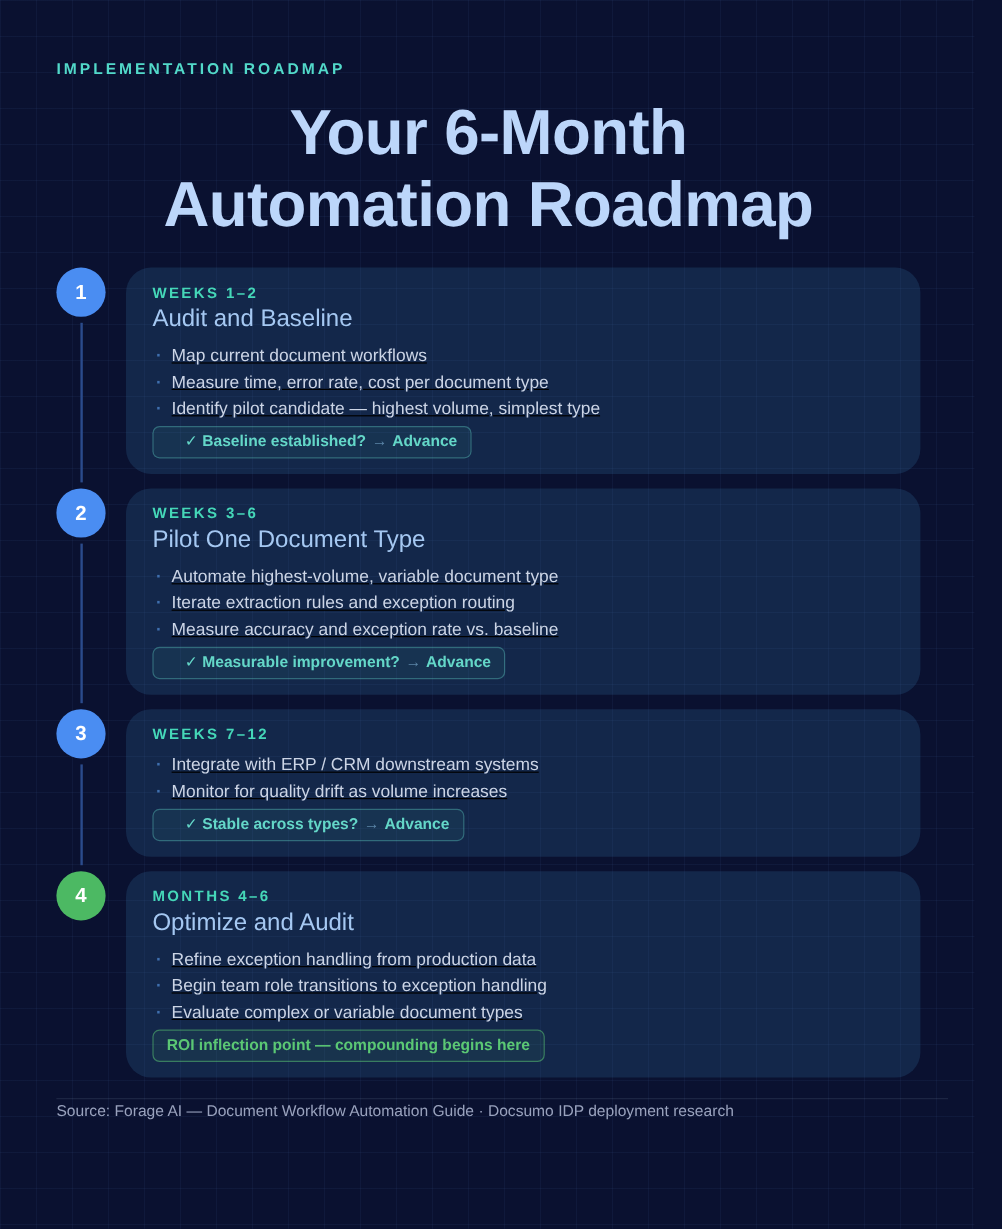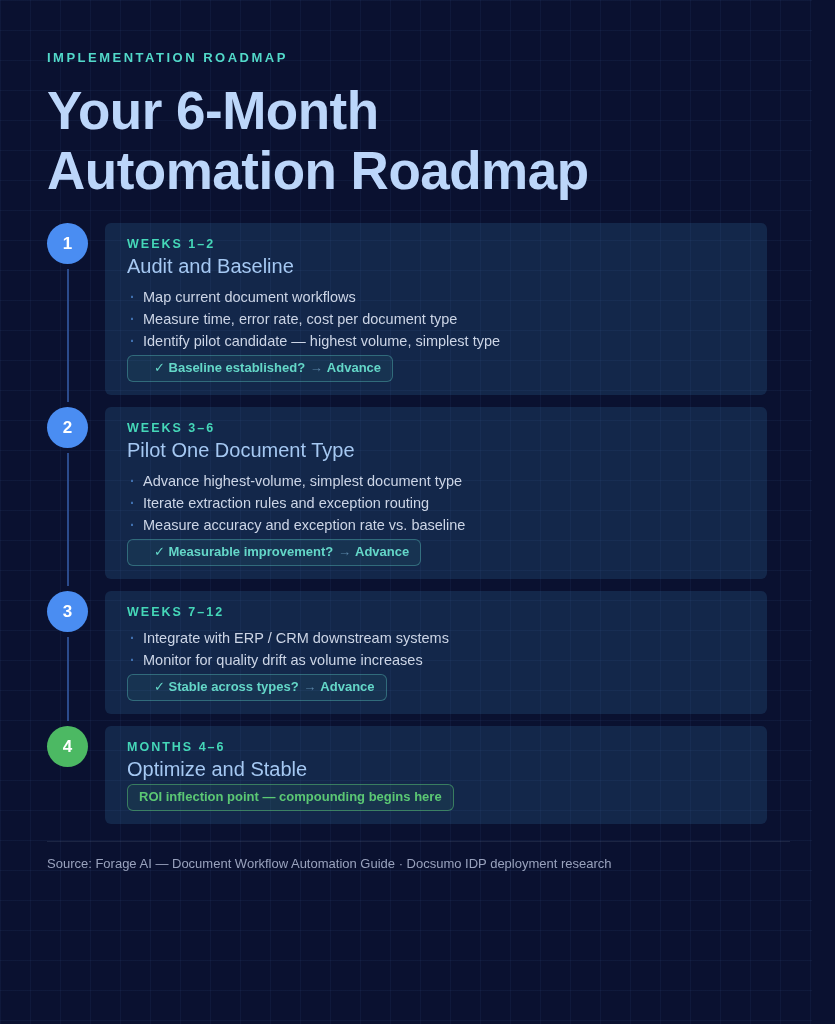--- a/index.html
+++ b/index.html
@@ -23,52 +23,53 @@
     color:#52d9c9;
     font-size:13px; font-weight:bold;
     letter-spacing:2.5px;
   }
   h1.title {
     margin-top:16px;
     color:#bcd6fa;
     font-size:53px; line-height:60px;
     font-weight:bold;
     letter-spacing:-0.5px;
+    text-align:center;
   }
   .timeline { margin-top:22px; }
   .step { position:relative; display:flex; margin-bottom:12px; }
   .marker-col { width:41px; margin-right:17px; flex:none; position:relative; }
   .num-circle {
     width:41px; height:41px; border-radius:50%;
     background:#4a8df2;
     display:flex; align-items:center; justify-content:center;
     color:#ffffff; font-size:17px; font-weight:bold;
   }
   .num-circle.green { background:#4cb963; }
   .connector {
     position:absolute; left:20px; top:46px; bottom:-7px;
     width:2px; background:#2b4b8c;
   }
   .card {
     flex:1;
     background:rgba(56,120,170,0.22);
-    border-radius:6px;
+    border-radius:21px;
     padding:14px 22px 13px;
   }
   .step-label {
     color:#45d7b8;
     font-size:12.5px; line-height:14px; font-weight:bold;
     letter-spacing:2px;
   }
   .step-title {
     margin-top:4px;
     color:#a5c8f2;
     font-size:20px; line-height:23px; font-weight:normal;
   }
-  ul.bullets { margin-top:8px; list-style:none; }
+  ul.bullets { margin-top:8px; list-style:none;text-decoration:underline; }
   ul.bullets li {
     position:relative;
     padding-left:16px;
     color:#ccd5e6;
     font-size:14.5px; line-height:22px;
   }
   ul.bullets li::before {
     content:"·";
     position:absolute; left:3px; top:0;
     color:#3f6fae; font-weight:bold;
@@ -91,21 +92,21 @@
     color:#5bc874;
     border:1px solid rgba(91,200,116,0.5);
     background:rgba(85,200,110,0.08);
   }
   .footer-divider {
     margin-top:17px;
     width:743px;
     border-top:1px solid rgba(200,215,240,0.1);
   }
   .source-text {
-    margin-top:14px;
+    margin-top:2px;
     color:#99a2bd;
     font-size:13px;
   }
 </style>
 </head>
 <body>
 
 <div class="page">
 
   <div class="eyebrow">IMPLEMENTATION ROADMAP</div>
@@ -135,21 +136,21 @@
 
     <div class="step">
       <div class="marker-col">
         <div class="num-circle">2</div>
         <div class="connector"></div>
       </div>
       <div class="card">
         <div class="step-label">WEEKS 3–6</div>
         <div class="step-title">Pilot One Document Type</div>
         <ul class="bullets">
-          <li>Advance highest-volume, simplest document type</li>
+          <li>Automate highest-volume, variable document type</li>
           <li>Iterate extraction rules and exception routing</li>
           <li>Measure accuracy and exception rate vs. baseline</li>
         </ul>
         <div class="badge-row">
           <span class="badge teal"><span>✓</span> <span>Measurable improvement?</span> <span class="arrow">→</span> <span>Advance</span></span>
         </div>
       </div>
     </div>
 
     <div class="step">
@@ -168,21 +169,26 @@
         </div>
       </div>
     </div>
 
     <div class="step">
       <div class="marker-col">
         <div class="num-circle green">4</div>
       </div>
       <div class="card">
         <div class="step-label">MONTHS 4–6</div>
-        <div class="step-title">Optimize and Stable</div>
+        <div class="step-title">Optimize and Audit</div>
+        <ul class="bullets">
+          <li>Refine exception handling from production data</li>
+          <li>Begin team role transitions to exception handling</li>
+          <li>Evaluate complex or variable document types</li>
+        </ul>
         <div class="badge-row">
           <span class="badge green">ROI inflection point — compounding begins here</span>
         </div>
       </div>
     </div>
 
   </div>
 
   <div class="footer-divider"></div>
   <div class="source-text">Source: Forage AI — Document Workflow Automation Guide · Docsumo IDP deployment research</div>

